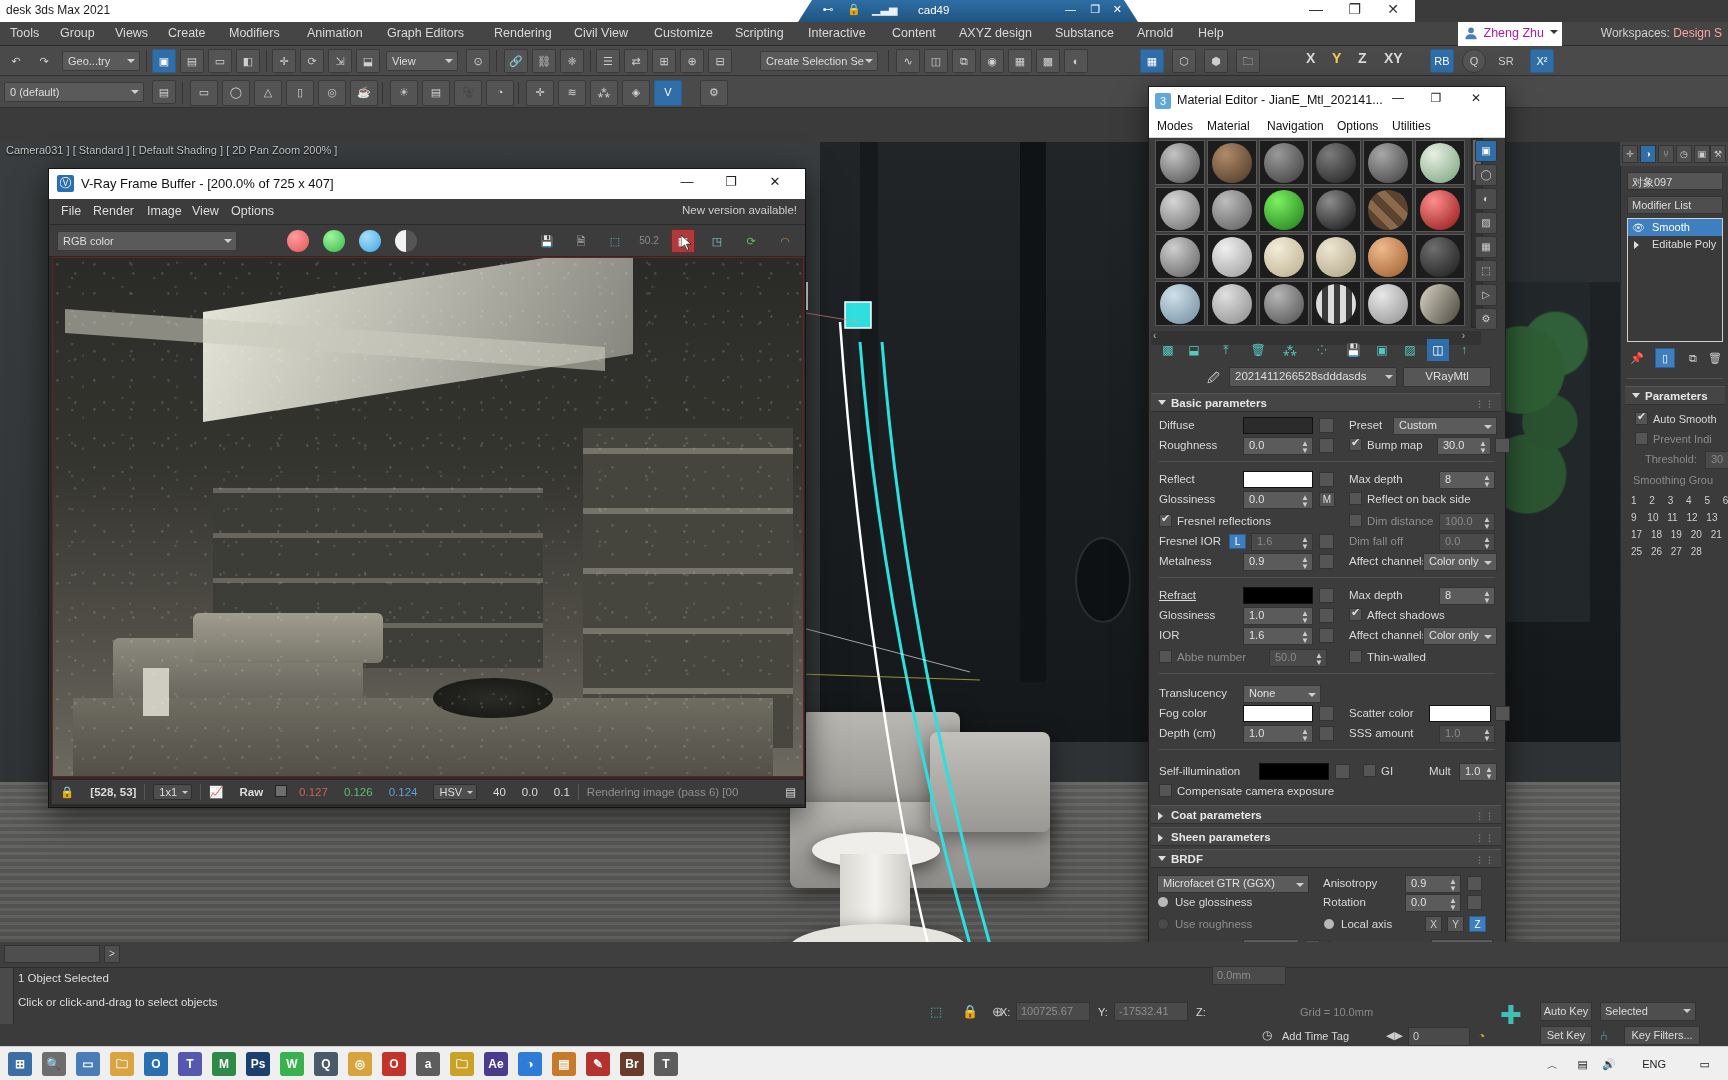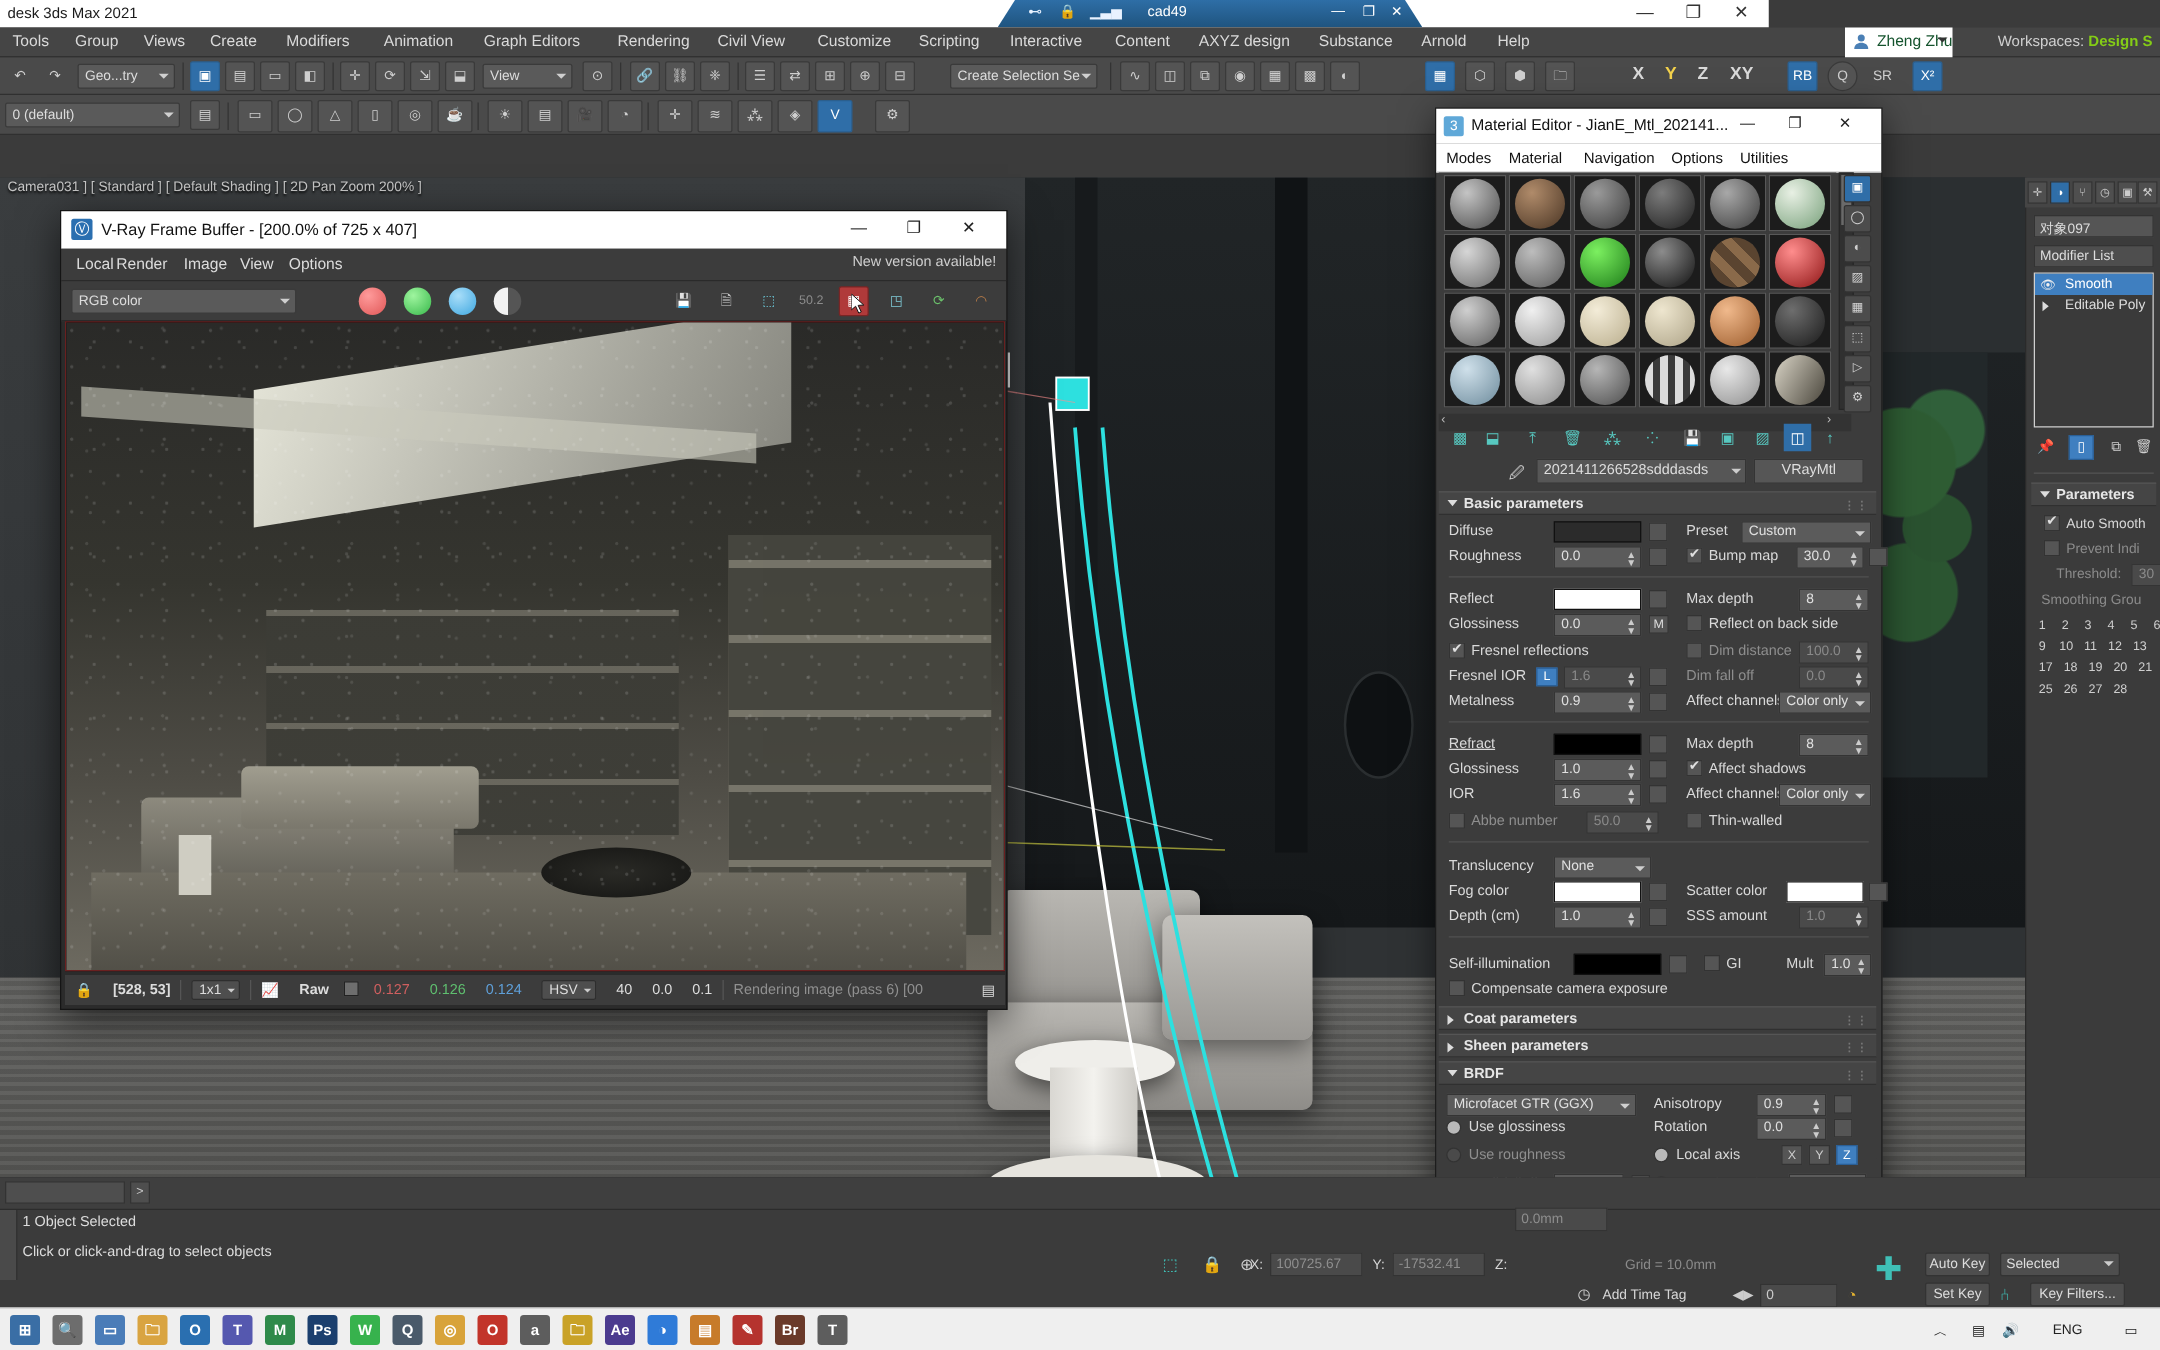--- a/index.html
+++ b/index.html
@@ -38,26 +38,26 @@
   
   .menubar {
     position:absolute; left:0; top:22px; width:1728px; height:24px;
     background:#454545; border-bottom:1px solid #2b2b2b;
   }
   .menubar .mi {
     position:absolute; top:4px; font-size:12.5px; color:#dadada; white-space:nowrap; padding:0 2px;
   }
   .userbox {
     position:absolute; right:166px; top:22px; height:24px;
-    background:#ffffff; color:#14532d; padding:4px 0 0 26px; font-size:12.5px; white-space:nowrap;
+    background:#ffffff; color:#a21caf; padding:4px 18px 0 26px; font-size:12.5px; white-space:nowrap;
   }
   .userbox .pic { position:absolute; left:6px; top:4px; width:14px; height:14px; }
   .userbox .cv { position:absolute; right:4px; top:8px; width:0;height:0;border-left:4px solid transparent;border-right:4px solid transparent;border-top:4px solid #333;}
   .wsbox { position:absolute; right:6px; top:26px; font-size:12px; color:#d0d0d0; white-space:nowrap;}
-  .wsbox b { font-weight:bold; color:#84cc16;margin-top:40px;}
+  .wsbox b { font-weight:normal; color:#fca5a5;margin-top:40px;}
 
   
   .toolbar {
     position:absolute; left:0; width:1728px; background:#4a4a4a;
     border-bottom:1px solid #303030;
   }
   .tb1 { top:46px; height:30px; }
   .tb2 { top:76px; height:32px; }
   .tbtn {
     position:absolute; top:3px; width:24px; height:24px; background:#545454;
@@ -380,21 +380,21 @@
 
   <div class="vfb">
     <div class="vfb-title">
       <div class="ic">Ⓥ</div>
       <div class="tx">V-Ray Frame Buffer - [200.0% of 725 x 407]</div>
       <div class="b" style="right:104px">—</div>
       <div class="b" style="right:60px">❐</div>
       <div class="b" style="right:16px">✕</div>
     </div>
     <div class="vfb-menu">
-      <span class="mi" style="left:12px">Local</span>
+      <span class="mi" style="left:12px">File</span>
       <span class="mi" style="left:44px">Render</span>
       <span class="mi" style="left:98px">Image</span>
       <span class="mi" style="left:143px">View</span>
       <span class="mi" style="left:182px">Options</span>
       <span class="newver">New version available!</span>
     </div>
     <div class="vfb-tools">
       <div class="combo" style="left:8px; top:6px; width:180px;">
         <span>RGB color</span><span class="cv"></span>
       </div>

